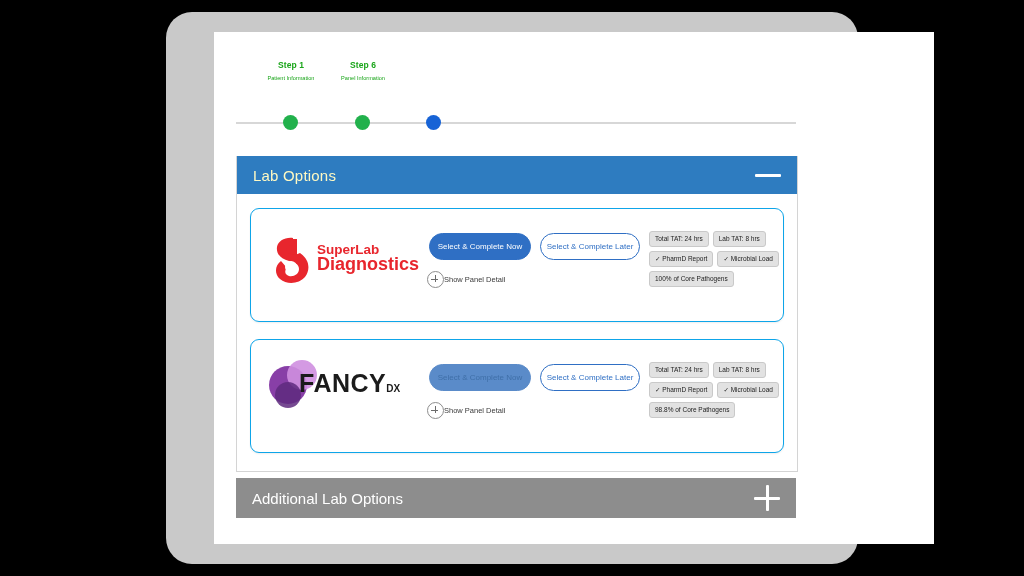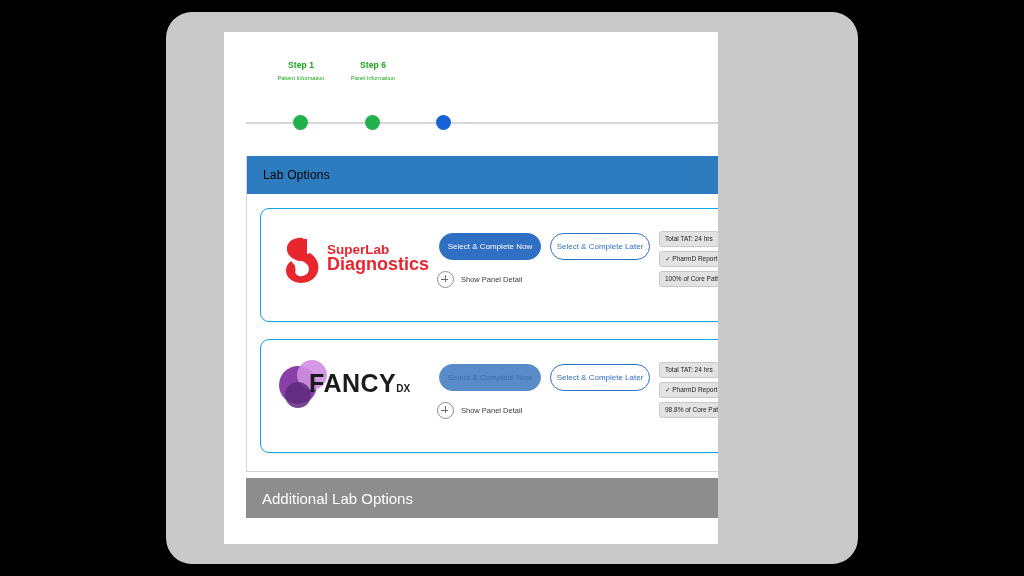--- a/index.html
+++ b/index.html
@@ -19,23 +19,23 @@
     position: absolute;
     left: 166px;
     top: 12px;
     width: 692px;
     height: 552px;
     background: #c9c9c9;
     border-radius: 26px;
   }
   .screen {
     position: absolute;
-    left: 58px;
+    left: 48px;
     top: 20px;
-    width: 494px;
+    width: 720px;
     height: 512px;
     background: #ffffff;
     overflow: hidden;
   }
 
   
   .stepper {
     position: absolute;
     left: 22px;
     top: 28px;
@@ -93,22 +93,22 @@
   .panel-header {
     height: 38px;
     background: #2e7cc0;
     display: flex;
     align-items: center;
     justify-content: space-between;
     padding: 0 16px;
     box-sizing: border-box;
   }
   .panel-header-title {
-    color: #000000;
-    font-size: 12px;
+    color: #fef9c3;
+    font-size: 15px;
     font-weight: normal;
     letter-spacing: 0.2px;
     text-align: center;
   }
   .collapse-icon {
     width: 26px;
     height: 3px;
     background: #ffffff;
     border-radius: 1px;
   }
@@ -236,21 +236,20 @@
     border: 1px solid #2f6fc4;
   }
 
   
   .show-detail {
     position: absolute;
     left: 176px;
     top: 62px;
     display: flex;
     align-items: center;
-    gap: 7px;
     cursor: pointer;
   }
   .plus-circle {
     width: 15px;
     height: 15px;
     border-radius: 50%;
     border: 1px solid #8d8d8d;
     position: relative;
   }
   .plus-circle::before, .plus-circle::after {

